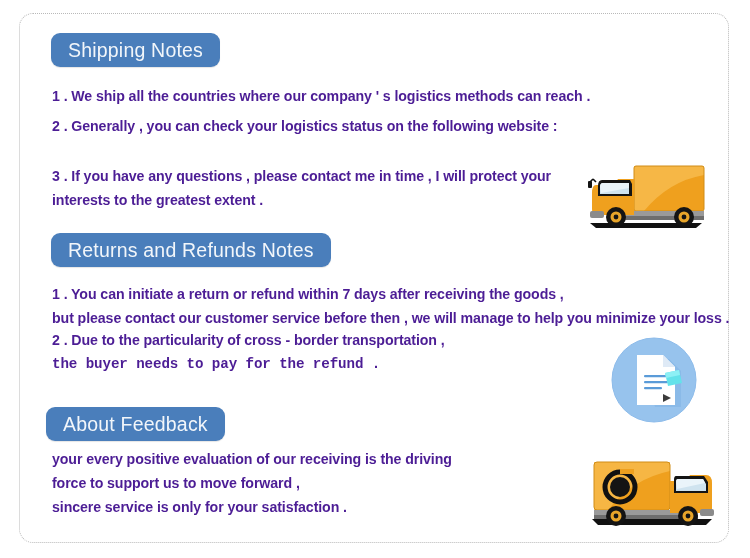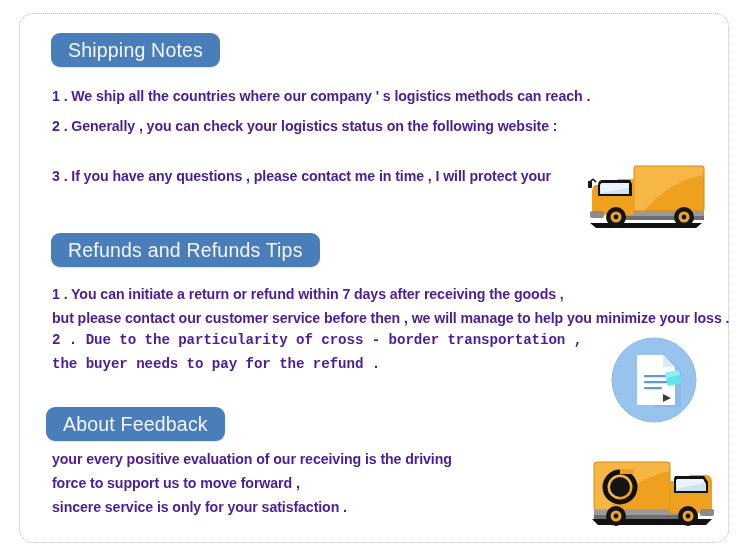--- a/index.html
+++ b/index.html
@@ -77,21 +77,21 @@
   }
 
   #ship-l1 { left: 52px; top: 83px;  }
   #ship-l2 { left: 52px; top: 113px; }
   #ship-l3 { left: 52px; top: 137px; }
   #ship-l4 { left: 52px; top: 163px; }
   #ship-l5 { left: 52px; top: 187px; }
 
   #ret-l1 { left: 52px; top: 281px; }
   #ret-l2 { left: 52px; top: 305px; }
-  #ret-l3 { left: 52px; top: 327px; font-family: Liberation Mono, monospace; }
+  #ret-l3 { left: 52px; top: 327px; }
   #ret-l4 { left: 52px; top: 351px; font-family: Liberation Mono, monospace; }
 
   #fb-l1 { left: 52px; top: 446px; }
   #fb-l2 { left: 52px; top: 470px; }
   #fb-l3 { left: 52px; top: 494px; }
 
   
   .illus { position: absolute; }
   #truck-top    { left: 584px; top: 163px; width: 124px; height: 66px; }
   #doc-circle   { left: 611px; top: 337px; width: 86px;  height: 86px; }
@@ -106,20 +106,21 @@
 
   <div class="frame"></div>
 
   <div class="content">
 
     <div class="pill" id="pill-shipping">Shipping Notes</div>
 
     <div class="para" id="ship-l1">1 . We ship all the countries where our company ' s logistics methods can reach .</div>
     <div class="para" id="ship-l2">2 . Generally , you can check your logistics status on the following website :</div>
     <div class="para" id="ship-l4">3 . If you have any questions , please contact me in time , I will protect your</div>
+    <div class="para" id="ship-l5">interests  to the greatest extent .</div>
 
     <div class="illus" id="truck-top">
       <svg width="124" height="66" viewBox="0 0 124 66" xmlns="http://www.w3.org/2000/svg">
 
         <polygon points="6,60 118,60 112,65 12,65" fill="#111111"></polygon>
 
         <rect x="50" y="3" width="70" height="45" rx="2" fill="#efa01e"></rect>
         <path d="M50 3 L120 3 L120 12 Q85 18 60 48 L50 48 Z" fill="#f7bb4d" opacity="0.85"></path>
         <rect x="50" y="3" width="70" height="45" rx="2" fill="none" stroke="#d08c16" stroke-width="1"></rect>
 
@@ -140,21 +141,21 @@
 
         <circle cx="32" cy="54" r="10" fill="#141414"></circle>
         <circle cx="32" cy="54" r="5.5" fill="#e8a52a"></circle>
         <circle cx="32" cy="54" r="2.4" fill="#141414"></circle>
         <circle cx="100" cy="54" r="10" fill="#141414"></circle>
         <circle cx="100" cy="54" r="5.5" fill="#e8a52a"></circle>
         <circle cx="100" cy="54" r="2.4" fill="#141414"></circle>
       </svg>
     </div>
 
-    <div class="pill" id="pill-returns">Refunds and Refunds Tips</div>
+    <div class="pill" id="pill-returns">Returns and Refunds Notes</div>
 
     <div class="para" id="ret-l1">1 . You can initiate a return or refund within 7 days after receiving the goods ,</div>
     <div class="para" id="ret-l2">but  please contact our customer service before then , we will manage to help you  minimize your loss .</div>
     <div class="para" id="ret-l3">2 . Due to the particularity of cross - border transportation ,</div>
     <div class="para" id="ret-l4">the buyer needs to pay  for the refund .</div>
 
     <div class="illus" id="doc-circle">
       <svg width="86" height="86" viewBox="0 0 86 86" xmlns="http://www.w3.org/2000/svg">
         <circle cx="43" cy="43" r="42" fill="#9cc6ee"></circle>
         <circle cx="43" cy="43" r="42" fill="none" stroke="#8dbceb" stroke-width="1"></circle>

